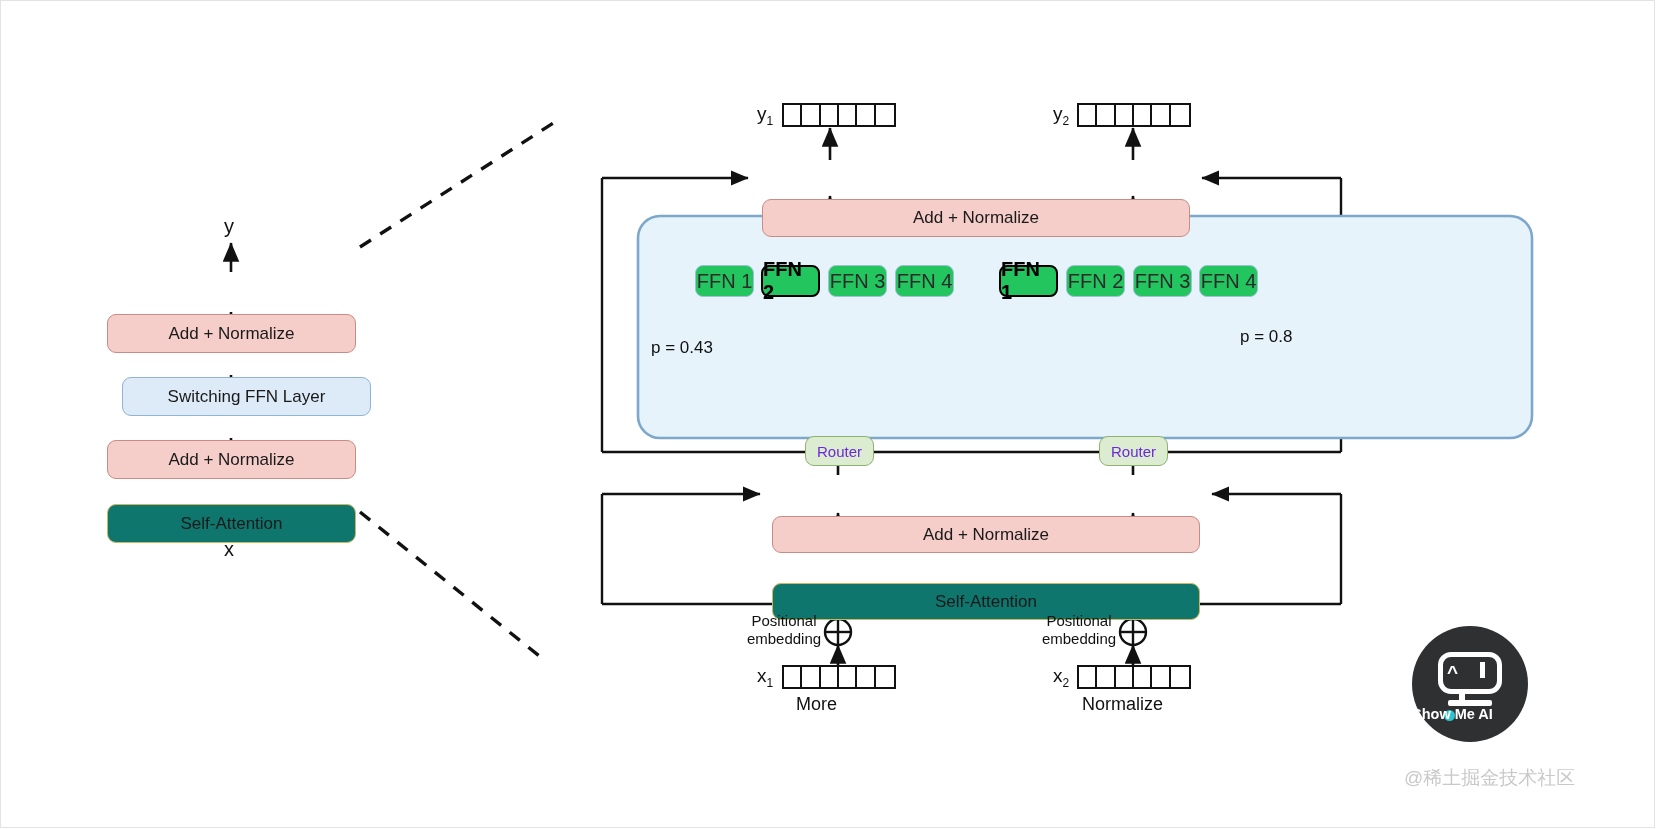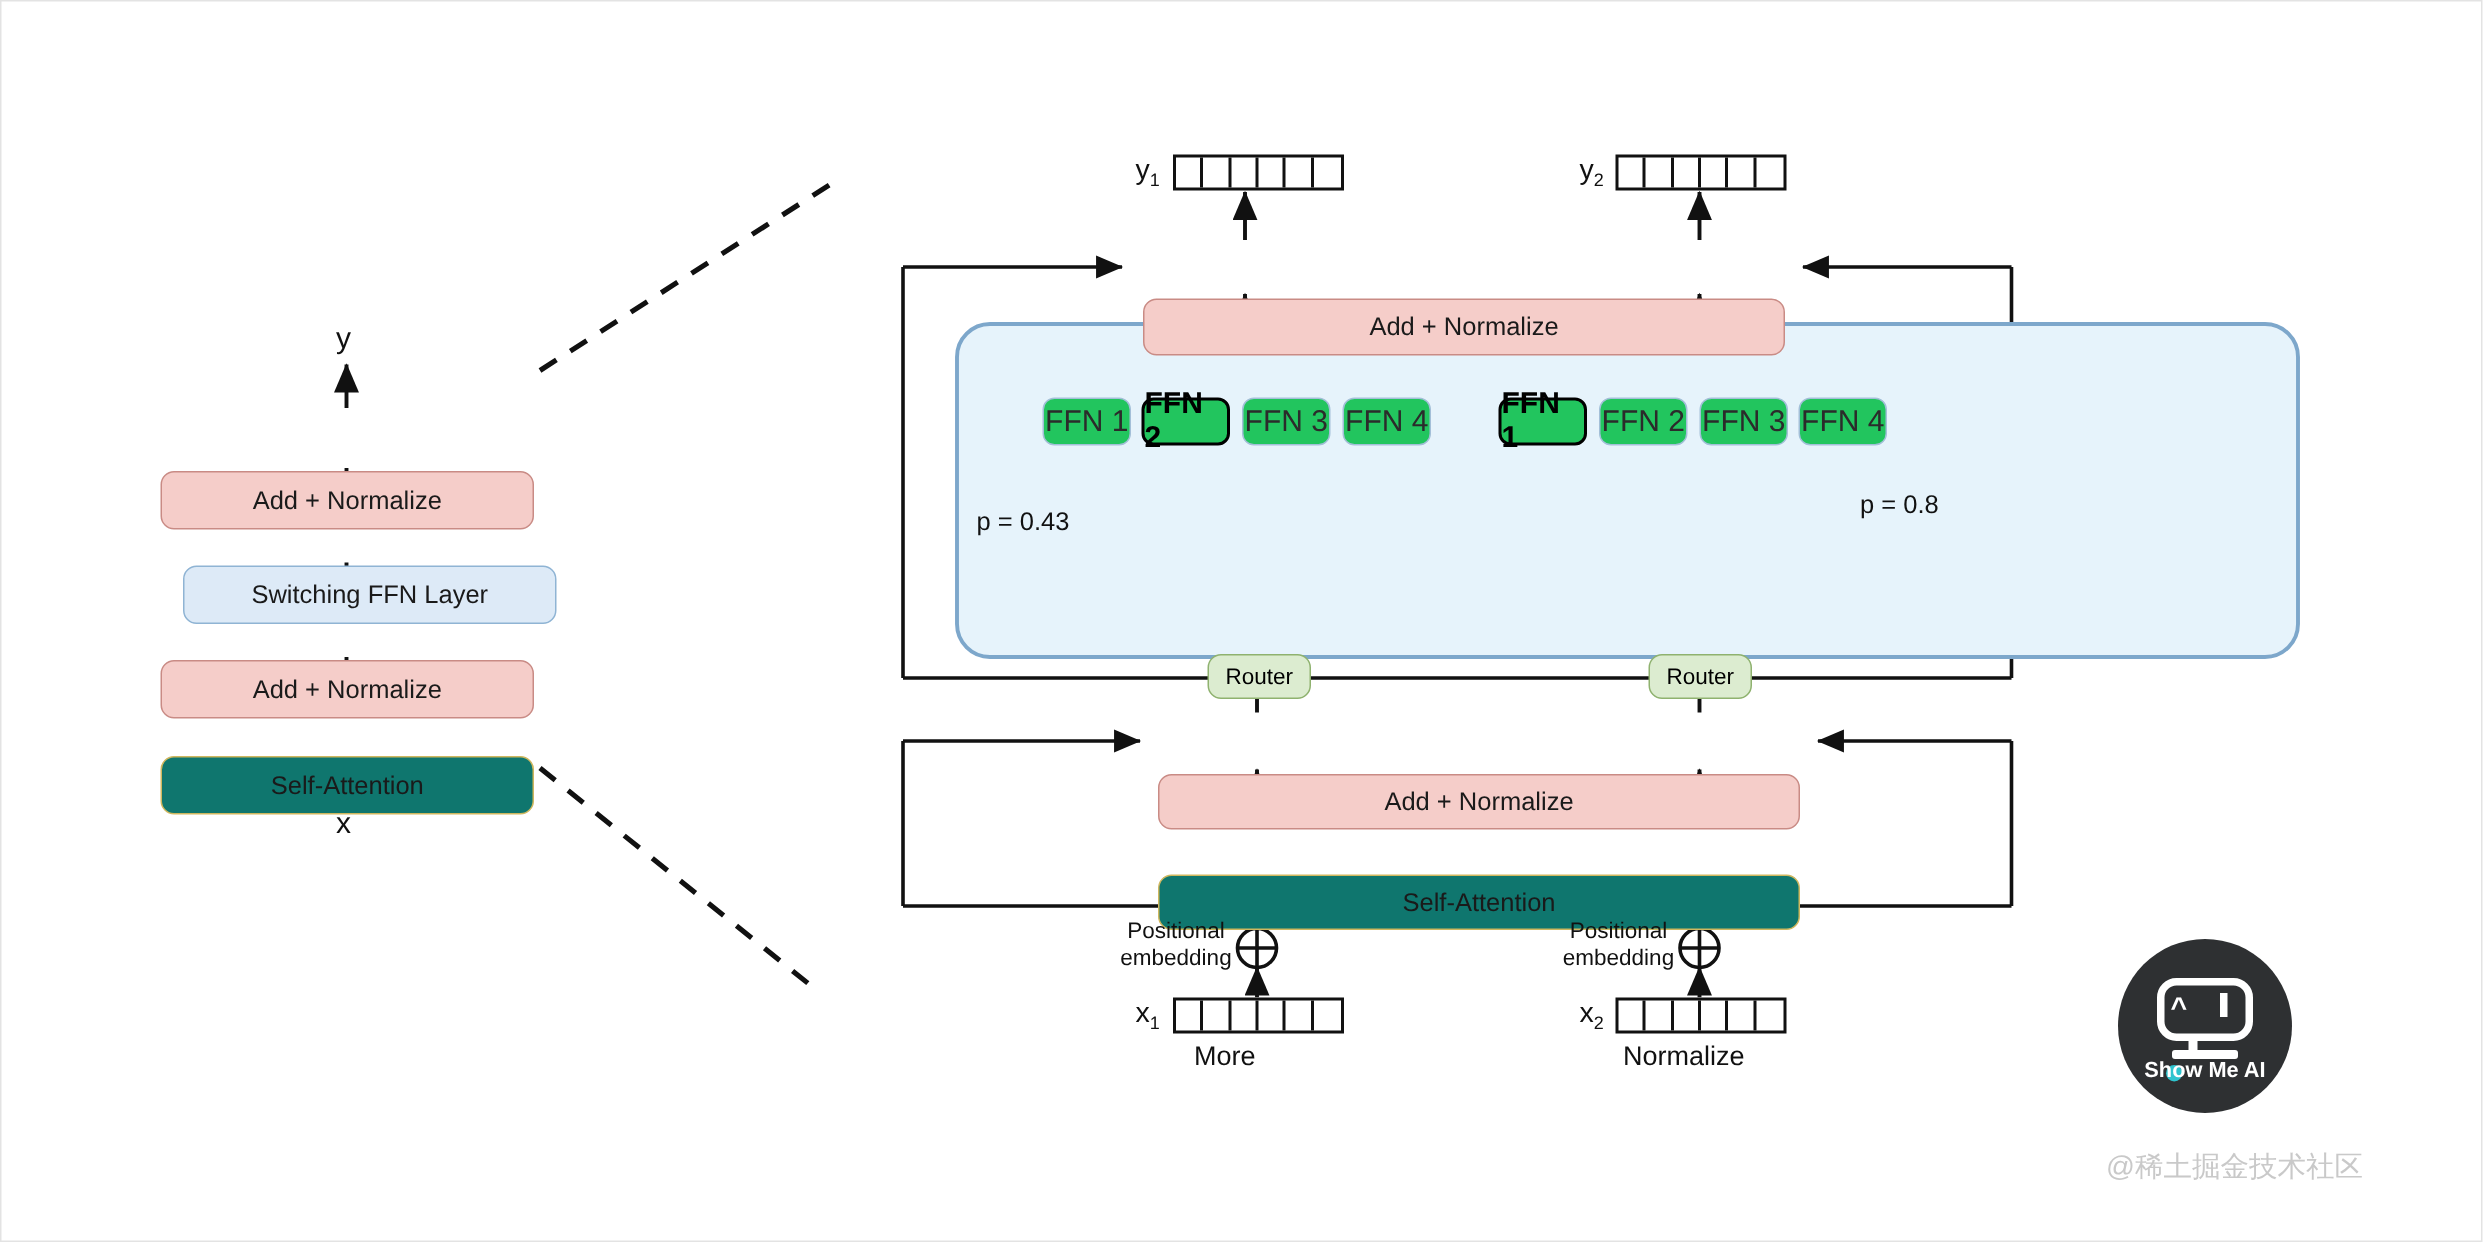--- a/index.html
+++ b/index.html
@@ -6,34 +6,34 @@
   body{font-family:"Liberation Sans","DejaVu Sans",sans-serif;}
   #page{position:relative;width:1656px;height:829px;background:#fff;overflow:hidden;}
   #page-border{position:absolute;left:0;top:0;width:1655px;height:828px;border:1px solid #e3e3e3;box-sizing:border-box;pointer-events:none;}
   svg#canvas{position:absolute;left:0;top:0;width:1656px;height:829px;}
   .lbl{position:absolute;white-space:nowrap;color:#111;text-align:right;}
   .boxlabel{position:absolute;display:flex;align-items:center;justify-content:center;
             box-sizing:border-box;border-radius:9px;white-space:nowrap;margin-top:40px;}
   .pink{background:#f5cdc9;border:1.6px solid #c98b85;color:#1a1a1a;}
   .blue{background:#ddeaf7;border:1.6px solid #8fb4d4;color:#1a1a1a;}
   .yellow{background:#0f766e;border:1.6px solid #cfb75e;color:#1a1a1a;}
-  .green{background:#dcecd0;border:1.6px solid #8fb26f;color:#000000;}
+  .green{background:#dcecd0;border:1.6px solid #8fb26f;color:#6d28d9;}
   .ffn{background:#22c55e;border:1.5px solid #a3bfd8;border-radius:8px;color:#2b2b2b;
        font-size:20px;display:flex;align-items:center;justify-content:center;position:absolute;box-sizing:border-box;}
   .ffn.sel{border:2.6px solid #000;font-weight:bold;color:#000;}
   .cellrow{position:absolute;display:flex;box-sizing:border-box;border:2.2px solid #111;background:#fff;}
   .cellrow > i{display:block;border-right:2.2px solid #111;box-sizing:border-box;}
   .cellrow > i:last-child{border-right:none;}
   .sub{font-size:12px;vertical-align:sub;}
   .wm{position:absolute;color:#c9c9c9;font-size:19px;white-space:nowrap;}
   .logo{position:absolute;width:116px;height:116px;border-radius:50%;background:#2e3032;}
   .logo .scr{position:absolute;left:26px;top:26px;width:64px;height:42px;border:5px solid #fff;border-radius:13px;box-sizing:border-box;}
   .logo .neck{position:absolute;left:47px;top:68px;width:6px;height:7px;background:#fff;}
   .logo .base{position:absolute;left:36px;top:74px;width:44px;height:6px;background:#fff;border-radius:2px;}
-  .logo .txt{position:absolute;left:0;top:80px;width:116px;text-align:center;color:#fff;font-size:14.5px;font-weight:bold;}
+  .logo .txt{position:absolute;left:0;top:80px;width:116px;color:#fff;font-size:14.5px;font-weight:bold;}
   .logo .car{position:absolute;left:35px;top:36px;color:#fff;font-size:19px;font-weight:bold;}
   .logo .bar{position:absolute;left:68px;top:36px;width:5px;height:16px;background:#fff;}
   .logo .dot{position:absolute;left:32px;top:84px;width:11px;height:11px;border-radius:50%;background:#2ec4cf;}
 </style>
 </head>
 <body>
 
 <div id="page">
   <div id="page-border"></div>
 

